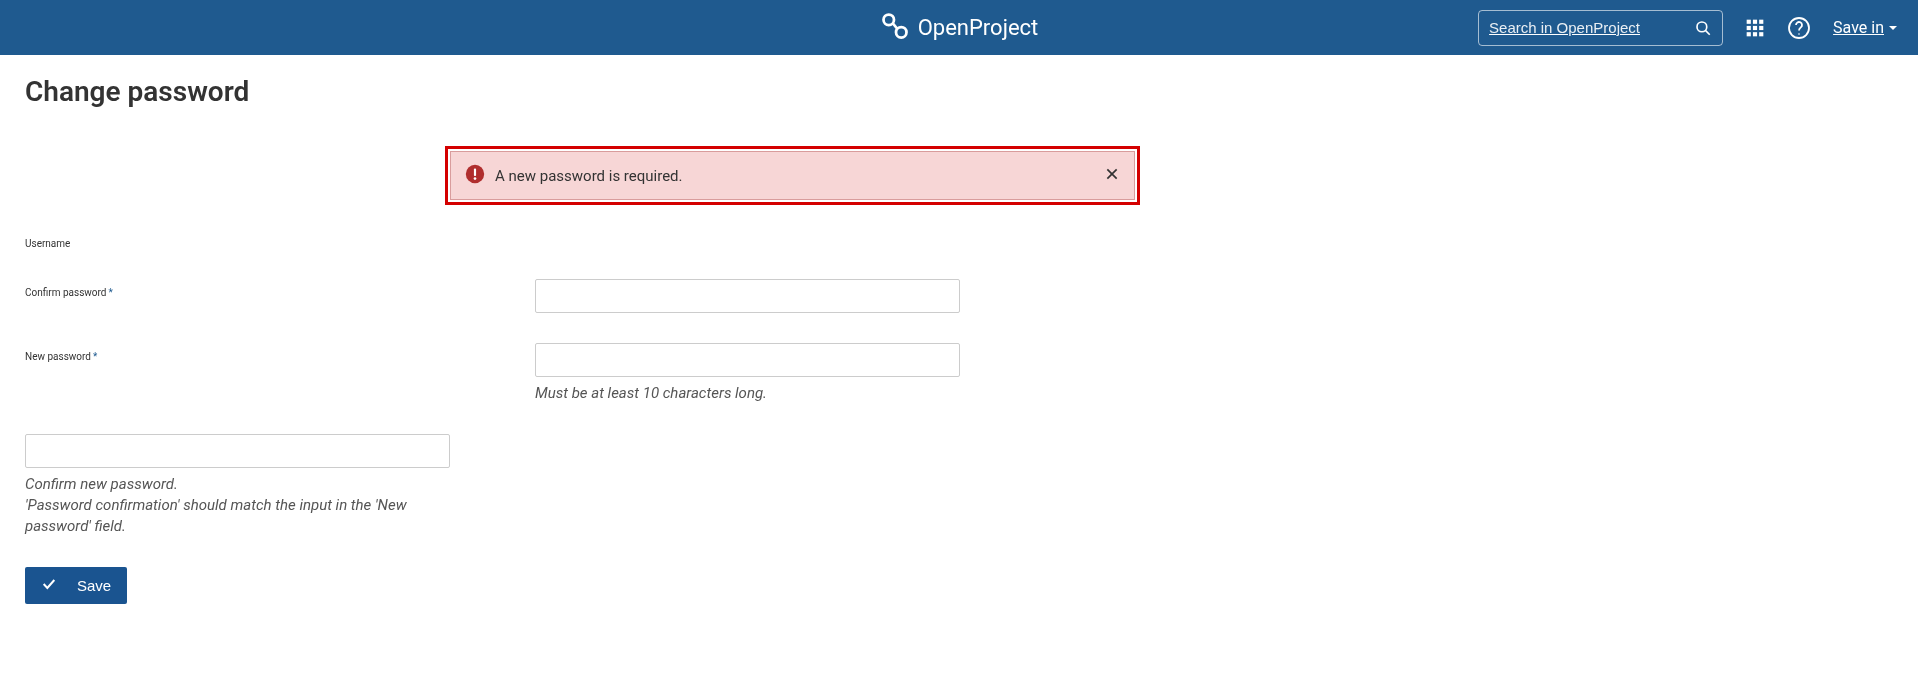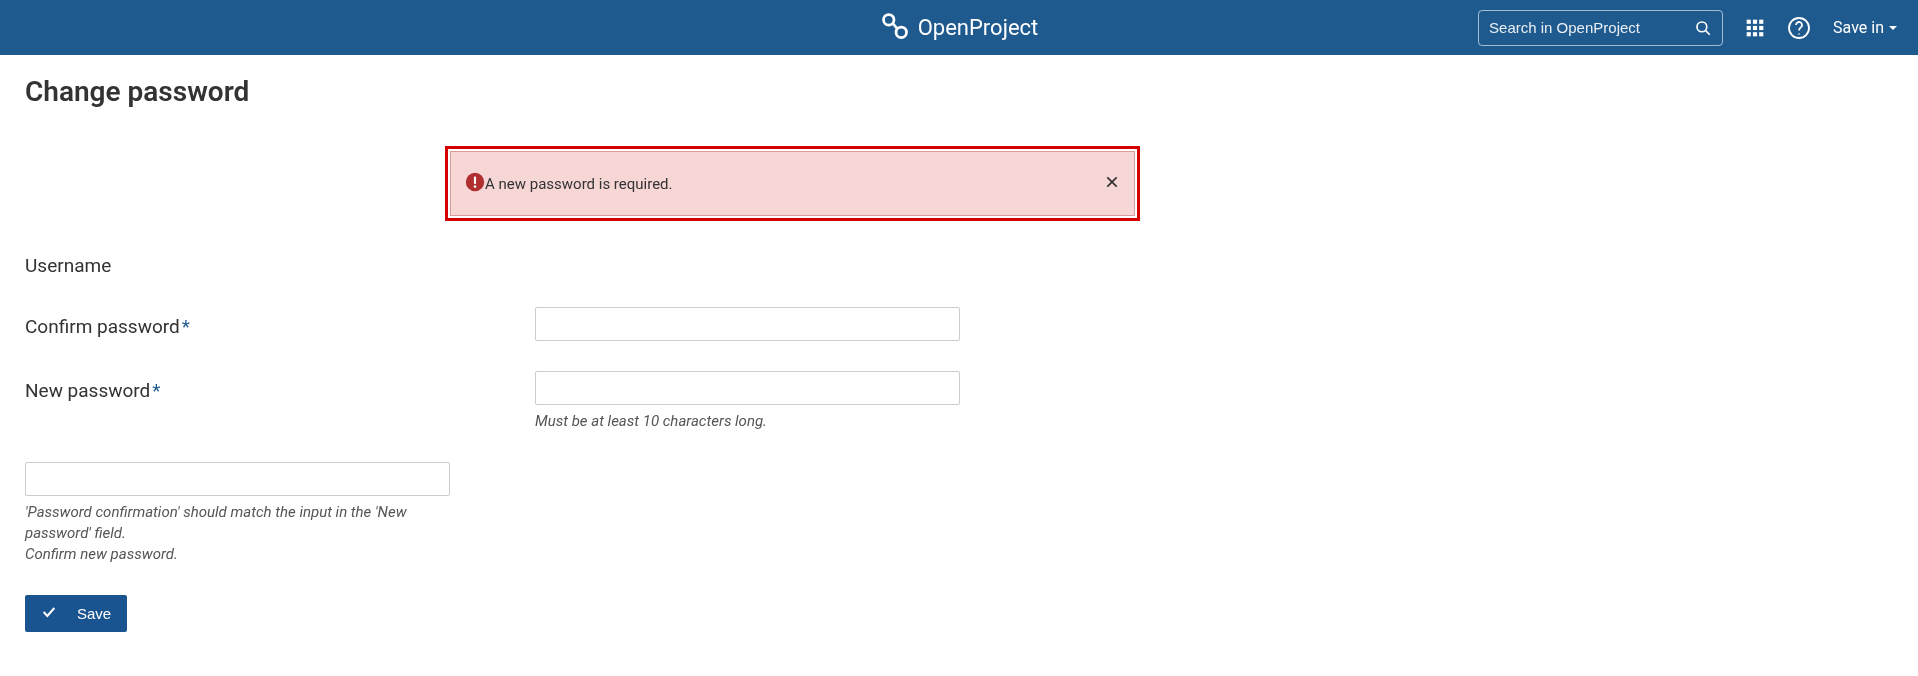--- a/index.html
+++ b/index.html
@@ -9,21 +9,21 @@
       background: #1f5a8f;
       height: 55px;
       display: flex;
       align-items: center;
       justify-content: center;
       padding: 0 20px;
       color: white;
     }
     .header-left { display: flex; align-items: center; flex: 1; }
     .header-center { display: flex; align-items: center; justify-content: center; flex: 1; }
-    .header-right { display: flex; align-items: center; gap: 22px; justify-content: flex-end; flex: 1; }
+    .header-right { display: flex; align-items: center; gap: 22px; justify-content: flex-end; flex: 1; text-decoration: underline; }
     
     .logo-wrap { display: flex; align-items: center; gap: 8px; cursor: pointer; }
     .logo-text { font-size: 22px; font-weight: 400; color: white; }
     
     .search-box {
       display: flex;
       align-items: center;
       border: 1px solid rgba(255,255,255,0.6);
       border-radius: 4px;
       height: 36px;
@@ -55,35 +55,36 @@
       margin-bottom: 25px;
       width: 695px;
     }
     .alert-highlight {
       border: 3px solid #d40000;
       padding: 2px;
     }
     .alert {
       background: #f7d6d6;
       border: 1px solid #d99c9c;
-      padding: 20px 14px;
-      display: flex;
-      align-items: center;
+      padding: 12px 14px;
+      display: flex;
+      align-items: center;
+      gap: 10px;
     }
     .alert-text { flex: 1; font-size: 15px; color: #333; }
     .alert-close { cursor: pointer; color: #333; }
     
     .form-row {
       display: flex;
       align-items: flex-start;
       margin-bottom: 30px;
     }
     .form-label {
       width: 510px;
-      font-size: 19px;
+      font-size: 10px;
       color: #333;
       padding-top: 8px;
     }
     .form-label .req { color: #1f5a8f; margin-left: 2px; }
     .form-field { flex: 0 0 425px; }
     .form-input {
       width: 425px;
       height: 34px;
       border: 1px solid #ccc;
       border-radius: 2px;
@@ -216,22 +217,22 @@
     <div class="form-field">
       <input class="form-input" type="password" style="">
       <div class="form-hint">Must be at least 10 characters long.</div>
     </div>
   </div>
 
   <div class="form-row">
     <div class="form-field">
       <input class="form-input" type="password" style="">
       <div class="form-hint">
+        <div>Confirm new password.</div>
         <div>'Password confirmation' should match the input in the 'New password' field.</div>
-        <div>Confirm new password.</div>
       </div>
     </div>
   </div>
 
   <button class="save-btn">
     <span>
       <svg width="16" height="16" viewBox="0 0 24 24" fill="none" stroke="white" stroke-width="3">
         <path d="M 4 12 L 9.5 18 L 20 6"></path>
       </svg>
     </span>

